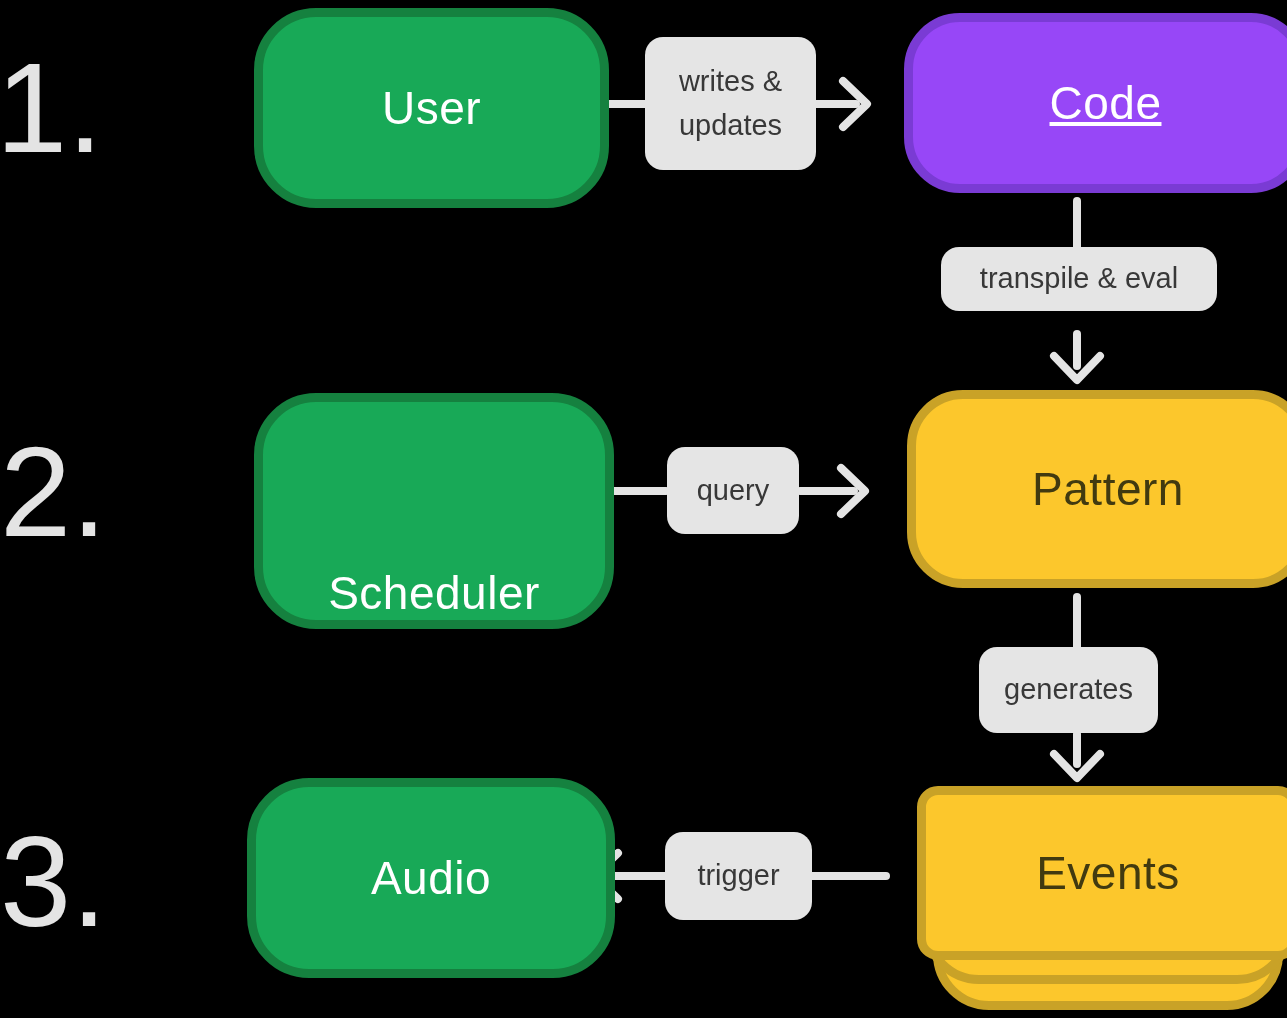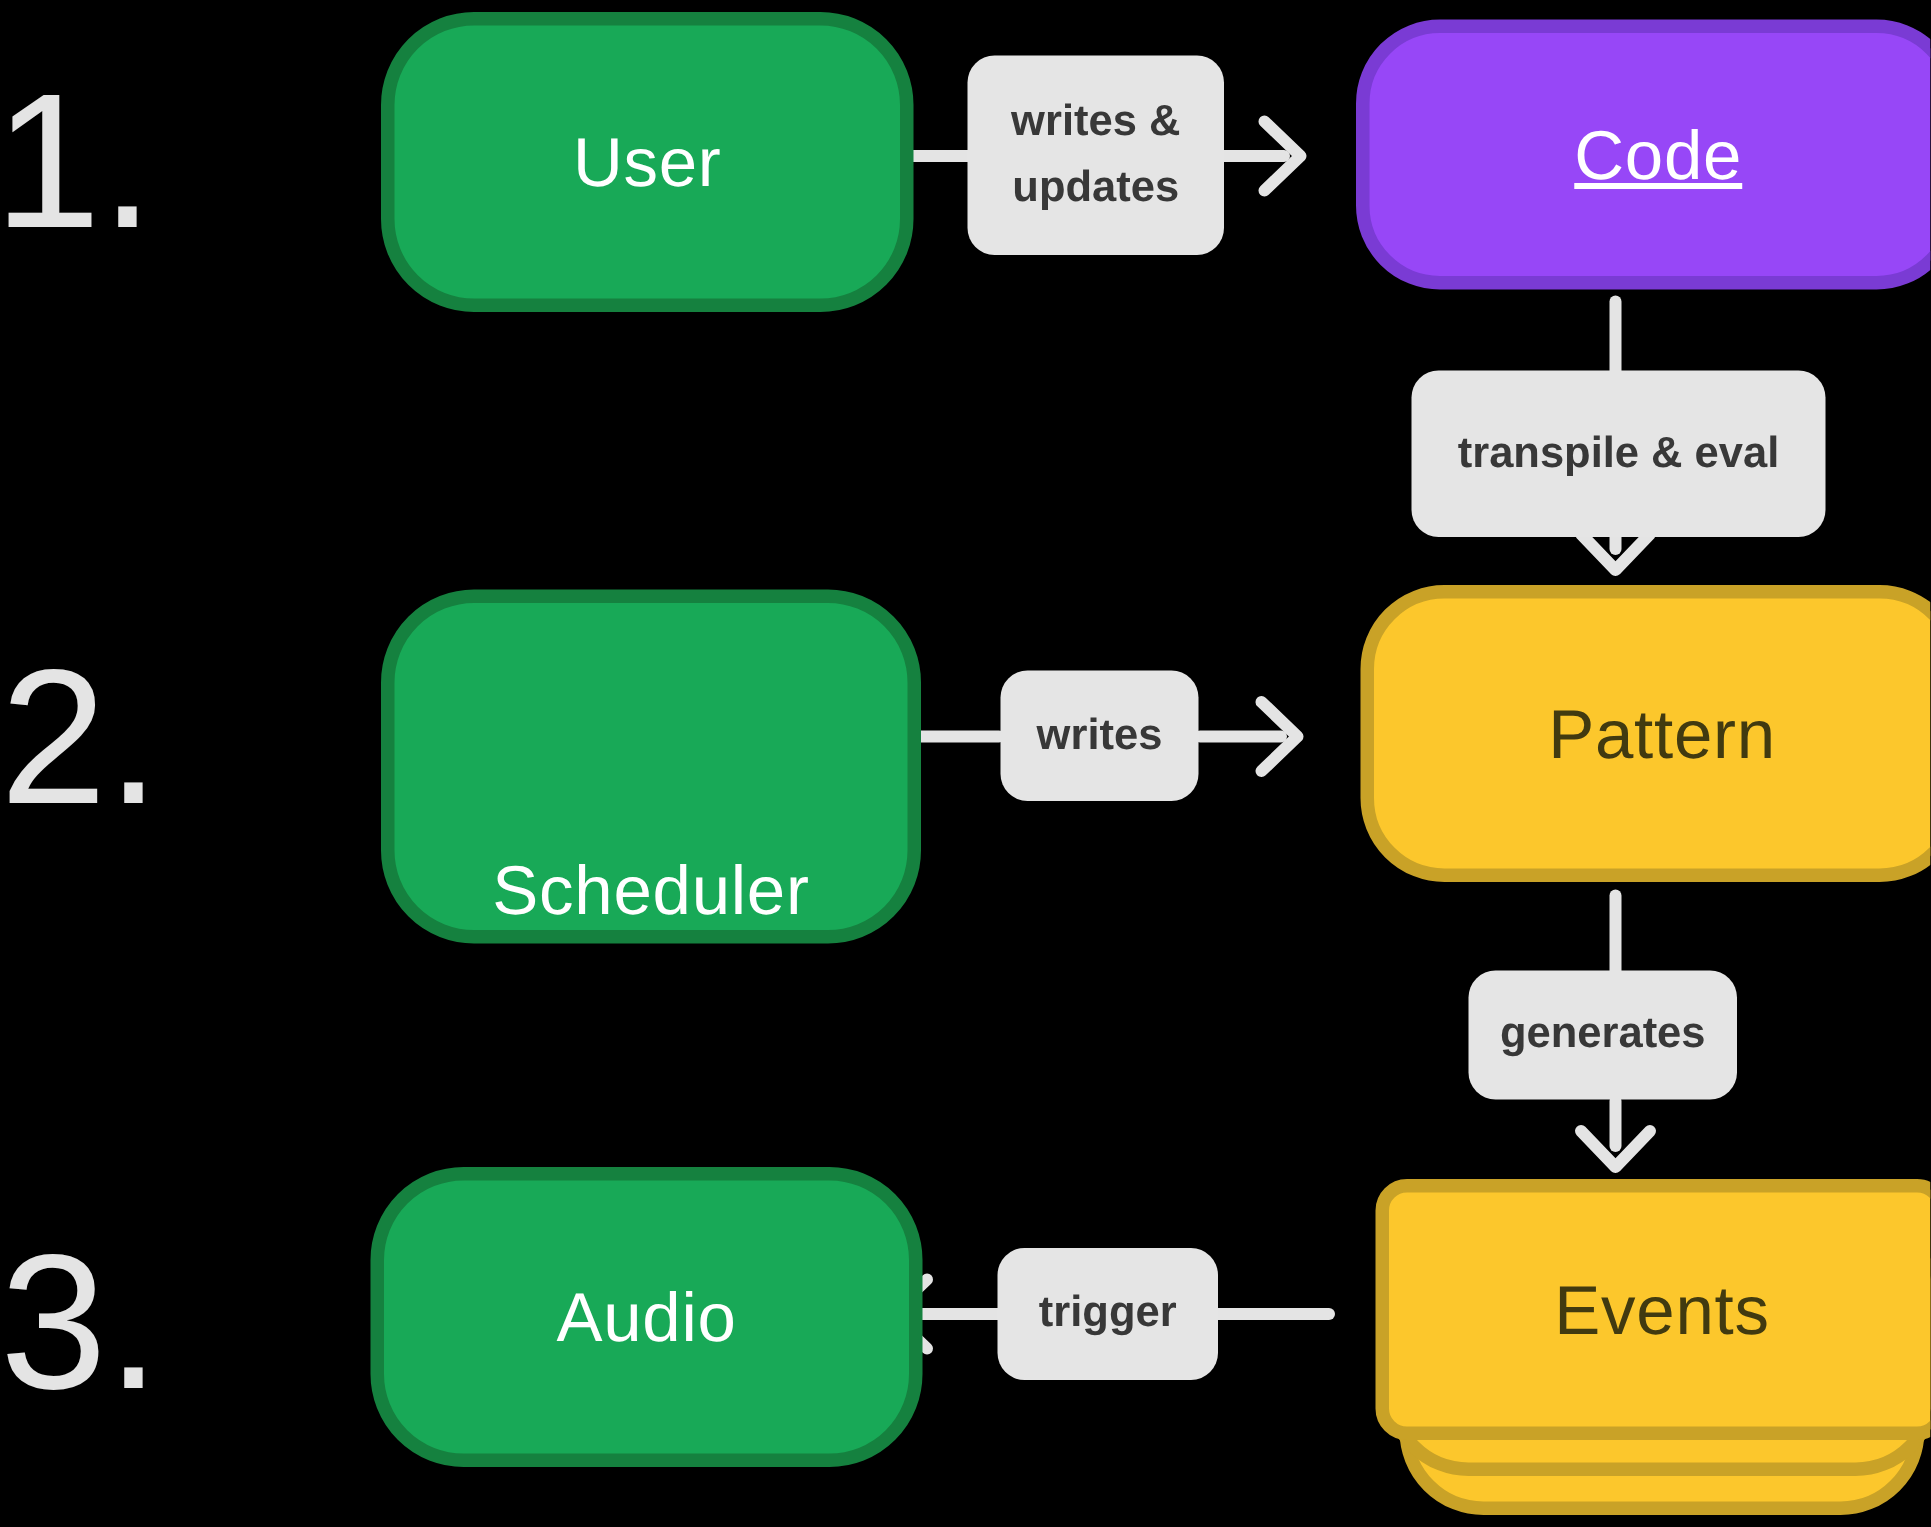--- a/index.html
+++ b/index.html
@@ -50,26 +50,26 @@
   #node-code{left:875px;top:13px;width:403px;height:180px;text-decoration:underline;}
   #node-scheduler{left:225px;top:393px;width:360px;height:236px;align-items:flex-end;}
   #node-pattern{left:878px;top:390px;width:402px;height:198px;}
   #node-audio{left:218px;top:778px;width:368px;height:200px;}
   #events-layer-3{left:904px;top:832px;width:350px;height:178px;}
   #events-layer-2{left:894px;top:808px;width:370px;height:176px;}
   #node-events{left:888px;top:786px;width:382px;height:174px;border-radius:21px;}
   .edge-label{
     position:absolute;box-sizing:border-box;
     background:var(--label-bg);border-radius:18px;
-    color:var(--label-text);font-weight:700;font-size:29px;
+    color:var(--label-text);font-weight:400;font-size:29px;
     display:flex;flex-direction:column;align-items:center;justify-content:center;
     text-align:center;line-height:1.5;
   }
   #label-writes-updates{left:645px;top:37px;width:171px;height:133px;}
-  #label-transpile-eval{left:941px;top:247px;width:276px;height:111px;}
+  #label-transpile-eval{left:941px;top:247px;width:276px;height:64px;}
   #label-query{left:667px;top:447px;width:132px;height:87px;}
   #label-generates{left:979px;top:647px;width:179px;height:86px;}
   #label-trigger{left:665px;top:832px;width:147px;height:88px;}
   .arrows{position:absolute;left:0;top:0;width:1287px;height:1018px;}
   .arrows path{
     stroke:var(--arrow);stroke-width:8;fill:none;
     stroke-linecap:round;stroke-linejoin:round;
   }
 </style>
 </head>
@@ -131,21 +131,21 @@
   </div>
 
   <div class="edge-label" id="label-writes-updates">
     <span>writes &amp;</span>
     <span>updates</span>
   </div>
   <div class="edge-label" id="label-transpile-eval">
     <span>transpile &amp; eval</span>
   </div>
   <div class="edge-label" id="label-query">
-    <span>writes</span>
+    <span>query</span>
   </div>
   <div class="edge-label" id="label-generates">
     <span>generates</span>
   </div>
   <div class="edge-label" id="label-trigger">
     <span>trigger</span>
   </div>
 
 </div>
 

